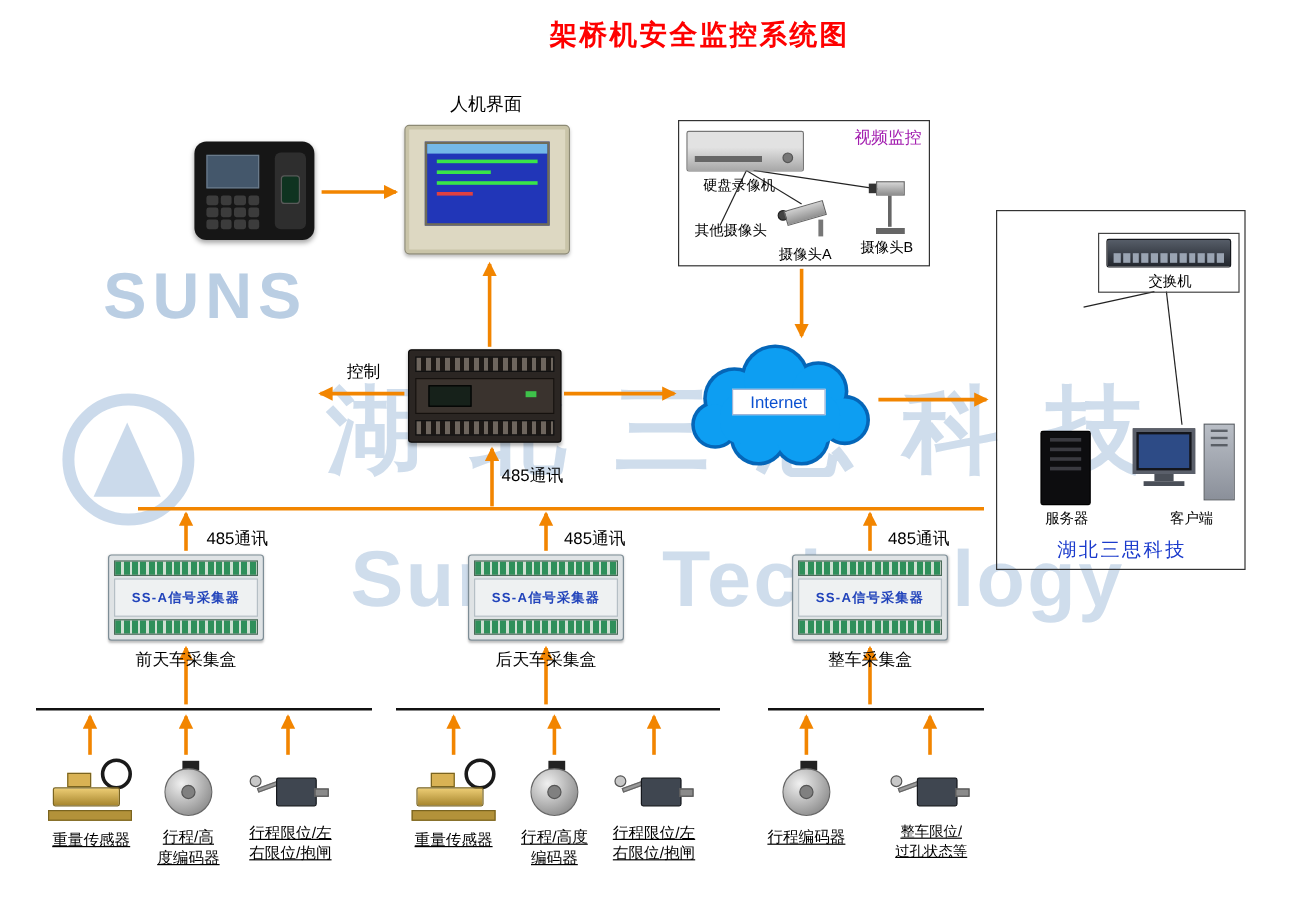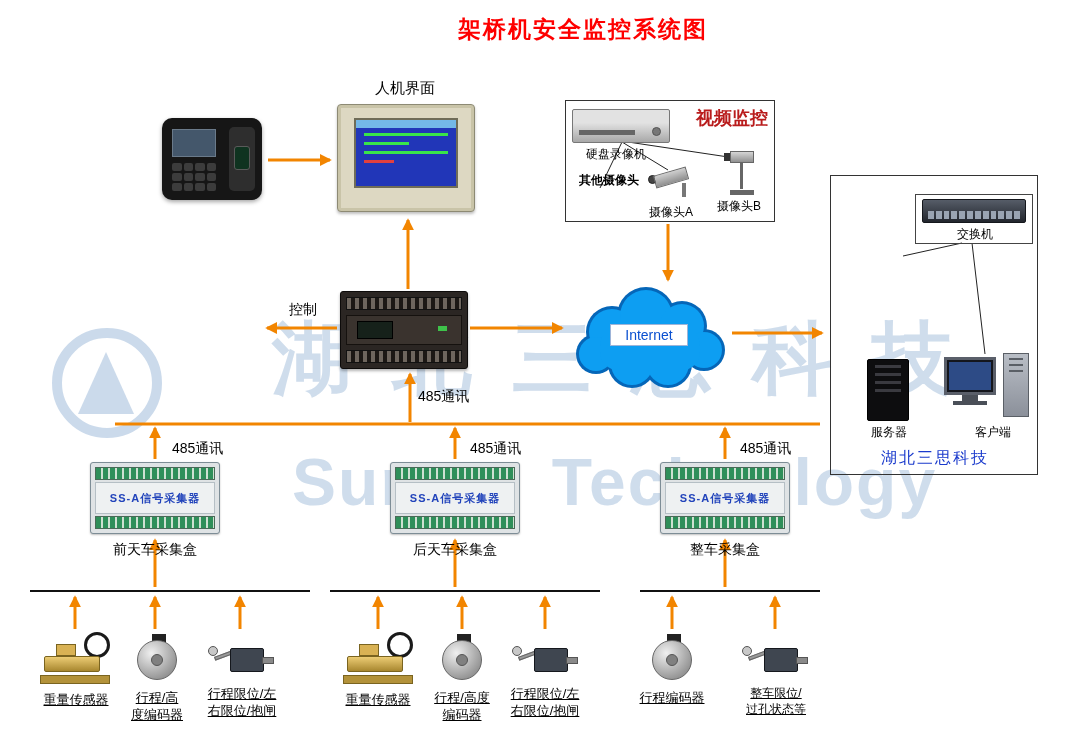--- a/index.html
+++ b/index.html
@@ -104,29 +104,30 @@
   .encoder{position:absolute;width:54px;height:48px;}
   .e-cable{position:absolute;left:22px;top:0;width:14px;height:8px;background:#222;}
   .e-body{position:absolute;left:7px;top:6px;width:40px;height:40px;border-radius:50%;
           background:radial-gradient(circle at 35% 32%,#f0f0f0,#9a9a9a 70%,#777);border:1px solid #666;}
   .e-hub{position:absolute;left:21px;top:20px;width:12px;height:12px;border-radius:50%;background:#808080;border:1px solid #555;}
   .limit{position:absolute;width:66px;height:42px;}
   .l-roller{position:absolute;left:0;top:6px;width:10px;height:10px;border-radius:50%;background:#c8c8c8;border:1px solid #555;}
   .l-arm{position:absolute;left:6px;top:13px;width:22px;height:4px;background:#9a9a9a;border:1px solid #666;transform:rotate(-20deg);}
   .l-body{position:absolute;left:22px;top:8px;width:34px;height:24px;background:#3f4650;border:1px solid #15181d;border-radius:2px;}
   .l-plug{position:absolute;right:0;top:17px;width:12px;height:7px;background:#8a8a8a;border:1px solid #555;}
-  .videotitle{position:absolute;color:#b91c1c;font-weight:bold;font-size:18px;}
+  .videotitle{position:absolute;color:#a21caf;font-weight:normal;font-size:14px;}
   .dctitle{position:absolute;color:#1a3acc;font-size:16px;letter-spacing:2px;text-align:center;}
   svg.connectors{position:absolute;left:0;top:0;pointer-events:none;}
 </style>
 </head>
 <body>
 
 <div class="canvas">
 
+  <div class="wm wm-suns">SUNS</div>
   <div class="wm-ring"></div>
   <div class="wm-tri"></div>
   <div class="wm wm-cn">湖北三思科技</div>
   <div class="wm wm-en">Suns Technology</div>
 
   <div class="title">架桥机安全监控系统图</div>
 
   <svg class="connectors" width="1090" height="750">
     <defs>
       <marker id="arrowO" markerWidth="5" markerHeight="5" refX="3.4" refY="2" orient="auto" markerUnits="strokeWidth">
@@ -202,21 +203,21 @@
     </div>
   </div>
 
   <div class="box" style="left:565px;top:100px;width:210px;height:122px;">
     <div class="videotitle" style="right:6px;top:5px;">视频监控</div>
     <div class="dvr" style="left:6px;top:8px;width:98px;height:34px;">
       <div class="slot"></div>
       <div class="btn"></div>
     </div>
     <div class="lbl sm" style="left:20px;top:46px;">硬盘录像机</div>
-    <div class="lbl sm" style="left:13px;top:72px;font-weight:bold;">其他摄像头</div>
+    <div class="lbl sm" style="left:13px;top:84px;">其他摄像头</div>
     <div class="camA" style="left:80px;top:62px;">
       <div class="cam-lens"></div>
       <div class="cam-body"></div>
       <div class="cam-mount"></div>
     </div>
     <div class="lbl sm" style="left:83px;top:104px;">摄像头A</div>
     <div class="camB" style="left:158px;top:48px;">
       <div class="cam-lens"></div>
       <div class="cam-body"></div>
       <div class="pole"></div>

